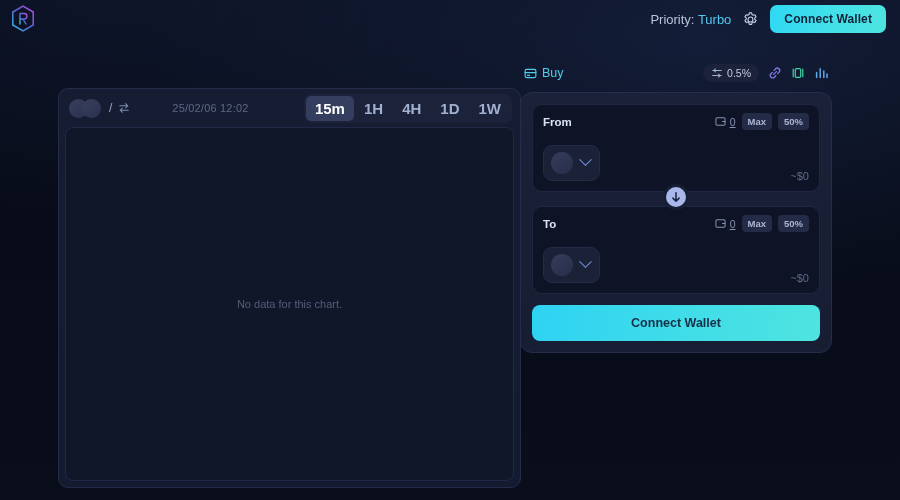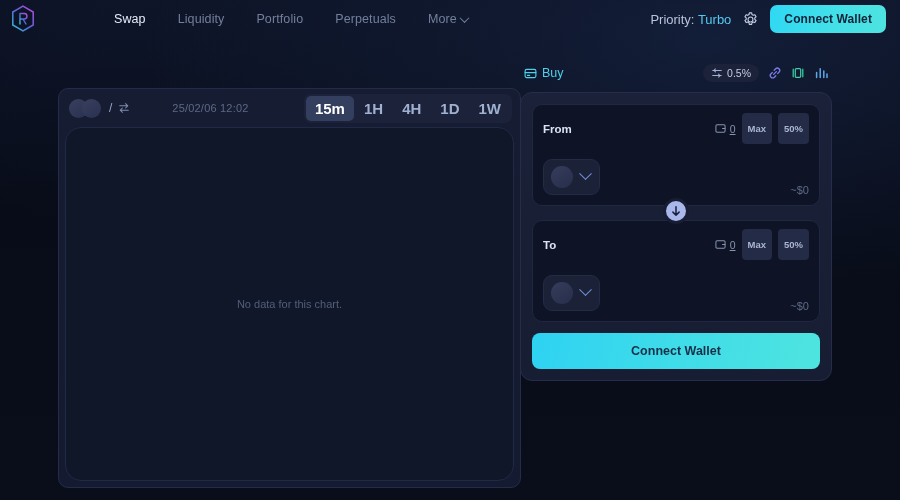--- a/index.html
+++ b/index.html
@@ -59,21 +59,21 @@
   .pair-time { font-size:11px; color:#5d6884; letter-spacing:.2px; white-space:nowrap;margin-left:35px; }
   .tfs { margin-left:auto; display:flex; align-items:center; gap:1px; background:#1b2239; border-radius:7px; padding:2px; }
   .tf {
     font-size:15px; font-weight:bold; color:#9fb0d0;
     padding:4px 9px; border-radius:5px; cursor:pointer; background:transparent; border:none;
     font-family:"Liberation Sans", sans-serif;
   }
   .tf.active { background:#2d3busy; }
   .tf.active { background:#343e5e; color:#ffffff; }
   .chart-body {
-    flex:1; margin:0 6px 6px 6px; border-radius:16px;
+    flex:1; margin:0 6px 6px 6px; border-radius:8px;
     background:#101728; border:1px solid #212949;
     display:flex; flex-direction:column; align-items:center; justify-content:center; gap:22px;
   }
   .nodata { font-size:11px; color:#525e7c; }
   .nodata2 { font-size:11px; color:#46506c; }
 
   
   .swap-wrap { position:absolute; left:520px; top:58px; width:312px; }
   .swap-tabs { display:flex; align-items:center; padding:0 4px 0 4px; height:30px; }
   .tab-buy { display:flex; align-items:center; gap:5px; font-size:12.5px; color:#4ed0e8; cursor:pointer; }
@@ -92,21 +92,21 @@
     padding:11px; position:relative;
   }
   .io-box { background:#0e1426; border:1px solid #1f2742; border-radius:10px; overflow:hidden; }
   .io-top { display:flex; align-items:center; padding:8px 10px 7px 10px; }
   .io-label { font-size:11.5px; color:#dbe3f2; font-weight:bold; }
   .io-right { margin-left:auto; display:flex; align-items:center; gap:6px; }
   .bal { display:flex; align-items:center; gap:4px; font-size:10.5px; color:#8793b0; cursor:pointer; }
   .bal u { text-decoration:underline; }
   .mini-btn {
     background:#232b47; color:#aab6d2; font-size:9.5px; font-weight:bold;
-    border:none; border-radius:4px; padding:10px 6px; cursor:pointer;
+    border:none; border-radius:4px; padding:3px 6px; cursor:pointer;
     font-family:"Liberation Sans", sans-serif;
   }
   .io-bot { display:flex; align-items:center; padding:6px 10px 9px 10px; min-height:54px; }
   .tok-sel {
     display:flex; align-items:center; gap:8px;
     background:#1b2238; border:1px solid #232b47; border-radius:9px;
     padding:6px 9px 6px 7px; cursor:pointer;
   }
   .tok-ph { width:22px; height:22px; border-radius:50%; background:linear-gradient(145deg,#353d5c,#272e4b); flex:none; }
   .chev-blue { width:9px; height:9px; border-right:1.6px solid #6f8fd6; border-bottom:1.6px solid #6f8fd6; transform:rotate(45deg) translate(-2px,-2px); }
@@ -140,38 +140,20 @@
             <stop offset="0" stop-color="#2fc2d8"></stop>
               <stop offset="0.5" stop-color="#5b63d8"></stop>
               <stop offset="1" stop-color="#c04ae0"></stop>
           </linearGradient>
         </defs>
         <path d="M14 2.2 L24.2 8 L24.2 21 L14 26.8 L3.8 21 L3.8 8 Z" fill="none" stroke="url(#lg)" stroke-width="1.5"></path>
         <path d="M11 9.5 L11 20 M11 9.5 L15.2 9.5 A2.6 2.6 0 0 1 15.2 15 L11 15 M14 15 L17 20" fill="none" stroke="url(#lg)" stroke-width="1.4" stroke-linecap="round"></path>
       </svg>
     </div>
 
-    <div class="nav">
-      <div class="nav-item active">
-        <span>Swap</span>
-      </div>
-      <div class="nav-item">
-        <span>Liquidity</span>
-      </div>
-      <div class="nav-item">
-        <span>Portfolio</span>
-      </div>
-      <div class="nav-item">
-        <span>Perpetuals</span>
-      </div>
-      <div class="nav-item">
-        <span>More</span>
-        <i class="chev-sm"></i>
-      </div>
-    </div>
 
     <div class="hdr-right">
       <div class="priority">
         <span>Priority:</span>
         <b>Turbo</b>
       </div>
       <svg class="gear" viewBox="0 0 20 20">
         <path d="M10 7.1a2.9 2.9 0 1 0 0 5.8 2.9 2.9 0 0 0 0-5.8z" fill="none" stroke="#c3cde2" stroke-width="1.3"></path>
         <path d="M8.6 2.2h2.8l.35 2.0 1.5.87 1.9-.72 1.4 2.42-1.5 1.33v1.76l1.5 1.33-1.4 2.42-1.9-.72-1.5.87-.35 2.0H8.6l-.35-2.0-1.5-.87-1.9.72-1.4-2.42 1.5-1.33V8.12L3.45 6.79l1.4-2.42 1.9.72 1.5-.87z" fill="none" stroke="#c3cde2" stroke-width="1.3" stroke-linejoin="round"></path>
       </svg>

